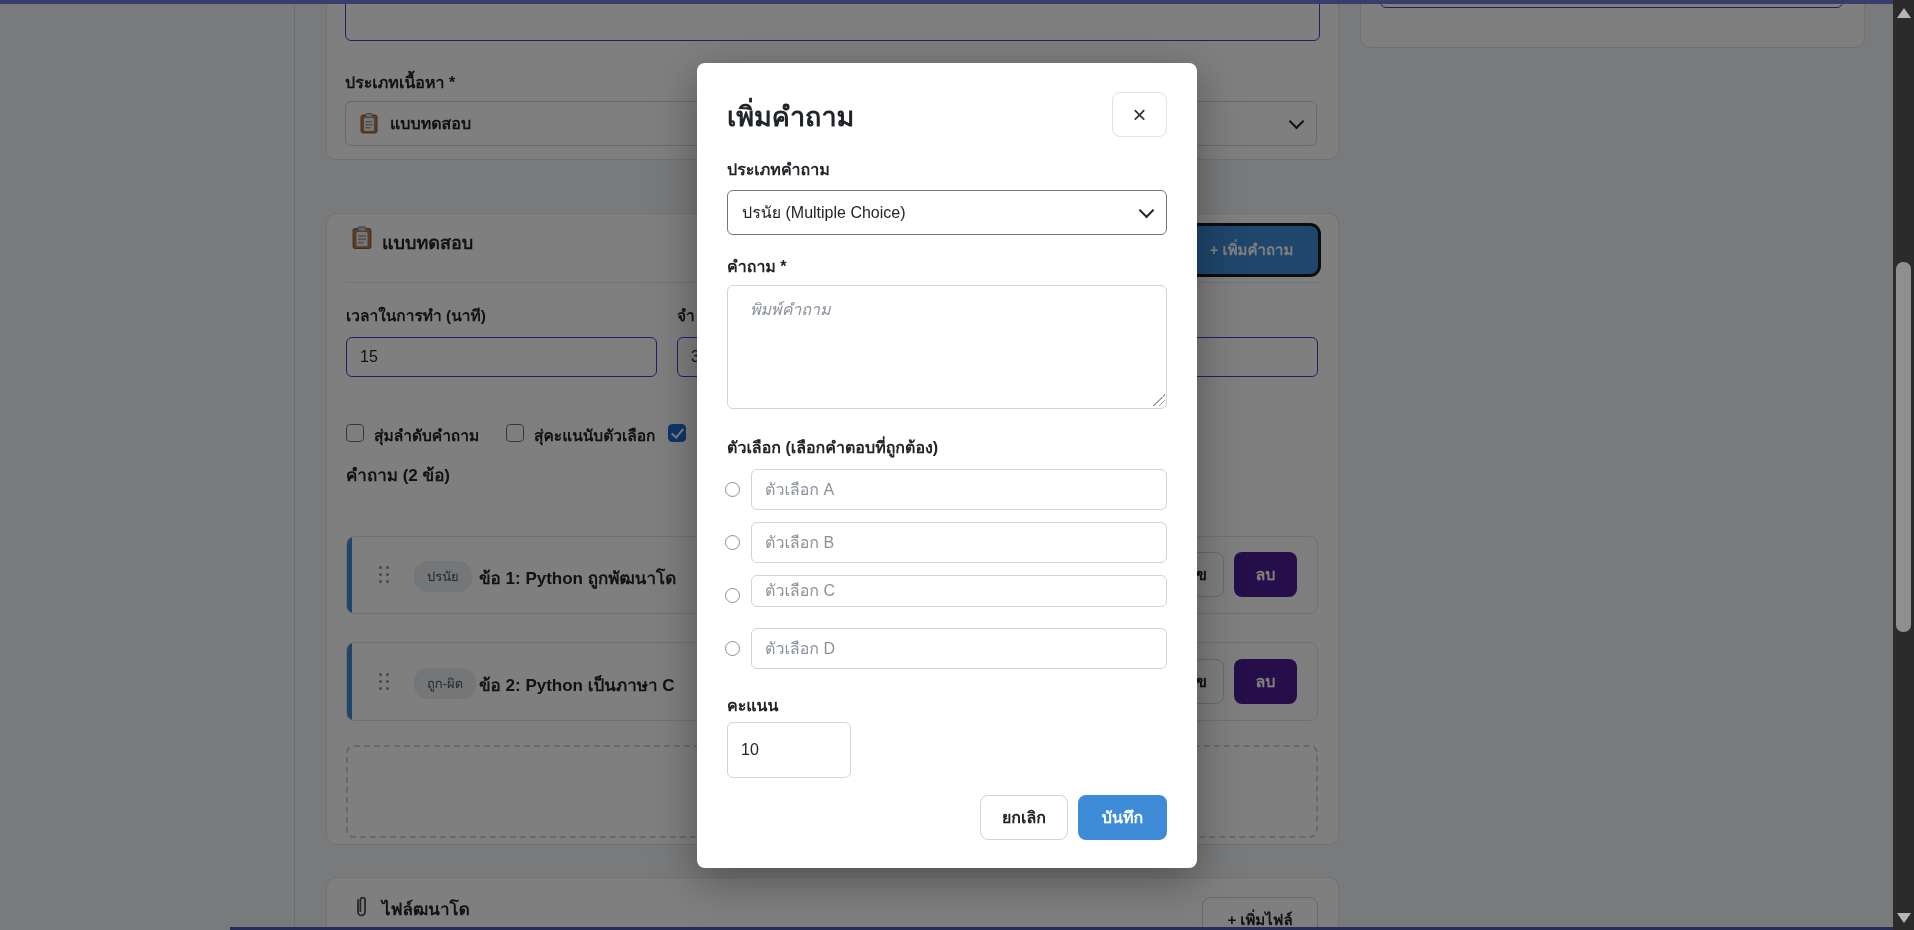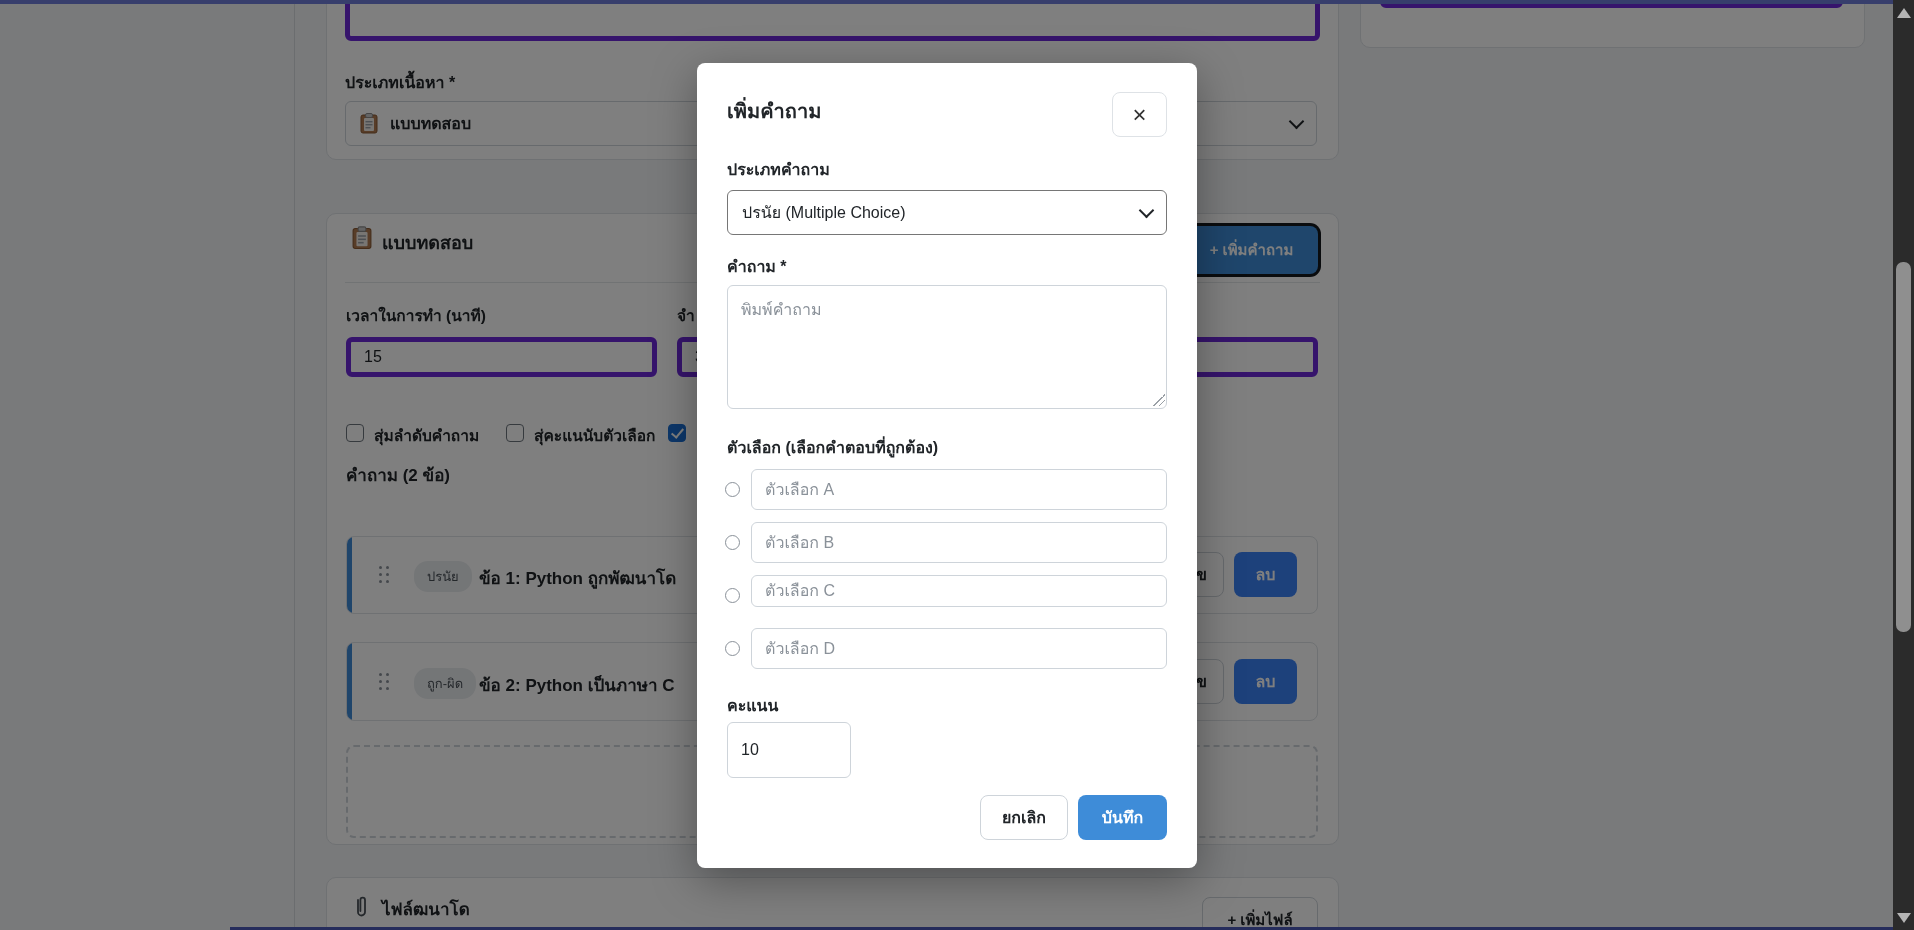--- a/index.html
+++ b/index.html
@@ -1,27 +1,27 @@
 <!DOCTYPE html>
 <html><head>
 <meta charset="utf-8">
 <style>
   * { margin:0; padding:0; box-sizing:border-box; }
   html,body { width:1914px; height:930px; overflow:hidden; }
   body { font-family:"Liberation Sans","DejaVu Sans",sans-serif; background:#f2f4f6; position:relative; color:#212529; }
   .abs { position:absolute; }
   .card { position:absolute; background:#ffffff; border:1px solid #dee2e6; border-radius:10px; z-index:1; }
   .lbl { position:absolute; font-weight:bold; font-size:16px; color:#212529; z-index:2; white-space:nowrap;text-align:center; }
-  .inp { position:absolute; background:#fff; border:5px solid #6d28d9; border-radius:6px; font-size:16px; color:#212529; padding:0 13px; z-index:2; font-family:inherit; }
+  .inp { position:absolute; background:#fff; border:1px solid #6d28d9; border-radius:6px; font-size:16px; color:#212529; padding:0 13px; z-index:2; font-family:inherit; }
   .inp::placeholder { color:#8a9199; }
   .selbox { position:absolute; background:#fff; border:1px solid #ced4da; border-radius:6px; display:flex; align-items:center; padding:0 14px; font-size:16px; z-index:2; }
   .chev { width:11px; height:11px; border-right:2.5px solid #212529; border-bottom:2.5px solid #212529; transform:rotate(45deg); margin-top:-5px; }
   .btn { position:absolute; display:flex; align-items:center; justify-content:center; border-radius:8px; font-size:16px; font-weight:bold; cursor:pointer; z-index:2; font-family:inherit; }
   .btn-blue { background:#3e8cd8; color:#fff; border:none; }
-  .btn-red { background:#3b82f6; color:#fff; border:none; }
+  .btn-red { background:#4c1d95; color:#fff; border:none; }
   .btn-outline { background:#fff; color:#212529; border:1px solid #ced4da; }
   .divline { position:absolute; background:#e3e6e9; height:1px; z-index:2; }
   .checkbox { position:absolute; width:18px; height:18px; border:1.5px solid #6c757d; border-radius:4px; background:#fff; z-index:2; }
   .checkbox.checked { background:#1a6fd4; border-color:#1a6fd4; }
   .checkbox.checked::after { content:""; position:absolute; left:5px; top:1px; width:5px; height:10px; border-right:2.5px solid #fff; border-bottom:2.5px solid #fff; transform:rotate(40deg); }
   .cblbl { position:absolute; font-size:15.5px; font-weight:bold; z-index:2; white-space:nowrap; }
   .qitem { position:absolute; background:#fff; border:1px solid #dee2e6; border-radius:8px; overflow:hidden; z-index:2; }
   .qaccent { position:absolute; left:0; top:0; bottom:0; width:5px; background:#3f8ad6; }
   .drag-dots { position:absolute; display:grid; grid-template-columns:3px 3px; grid-template-rows:3px 3px 3px; gap:4px; z-index:3; }
   .drag-dots i { background:#8a9199; border-radius:50%; }
@@ -133,33 +133,33 @@
 <button class="btn btn-outline" style="left:1202px;top:897px;width:116px;height:46px;font-size:15px;">+ เพิ่มไฟล์</button>
 
 <div class="abs" style="left:230px;top:927px;width:1663px;height:3px;background:#4c5ab8;z-index:3;"></div>
 
 <div class="card" style="left:1360px;top:-30px;width:505px;height:78px;"></div>
 <div class="inp" style="left:1380px;top:-30px;width:463px;height:38px;"></div>
 
 <div class="overlay"></div>
 
 <div class="modal">
-  <div class="m-lbl" style="left:30px;top:32px;font-size:20px;">เพิ่มคำถาม</div>
+  <div class="m-lbl" style="left:30px;top:32px;font-size:27px;">เพิ่มคำถาม</div>
   <button class="btn btn-outline" style="left:415px;top:29px;width:55px;height:45px;border-color:#dee2e6;border-radius:8px;">
     <span style="font-size:24px;font-weight:normal;color:#333;line-height:1;">×</span>
   </button>
 
   <div class="m-lbl" style="left:30px;top:94px;">ประเภทคำถาม</div>
   <div class="selbox" style="left:30px;top:127px;width:440px;height:45px;border-color:#767676;">
     <span>ปรนัย (Multiple Choice)</span>
     <span class="chev" style="margin-left:auto;"></span>
   </div>
 
   <div class="m-lbl" style="left:30px;top:191px;">คำถาม *</div>
-  <textarea class="m-inp" style="left: 30px; top: 222px; width: 440px; height: 124px; padding: 11px 13px; resize: none;" placeholder="พิมพ์คำถาม"></textarea>
+  <textarea class="m-inp" style="left: 30px; top: 222px; width: 440px; height: 124px; padding: 11px 22px; resize: none; font-style: italic;" placeholder="พิมพ์คำถาม"></textarea>
   <div class="resize-grip" style="left:456px;top:331px;"></div>
 
   <div class="m-lbl" style="left:30px;top:372px;">ตัวเลือก (เลือกคำตอบที่ถูกต้อง)</div>
 
   <span class="radio" style="left:28px;top:419px;"></span>
   <input class="m-inp" style="left: 54px; top: 406px; width: 416px; height: 41px;" readonly="" placeholder="ตัวเลือก A">
   <span class="radio" style="left:28px;top:472px;"></span>
   <input class="m-inp" style="left: 54px; top: 459px; width: 416px; height: 41px;" readonly="" placeholder="ตัวเลือก B">
   <span class="radio" style="left:28px;top:525px;"></span>
   <input class="m-inp" style="left: 54px; top: 512px; width: 416px; height: 32px;" readonly="" placeholder="ตัวเลือก C">

